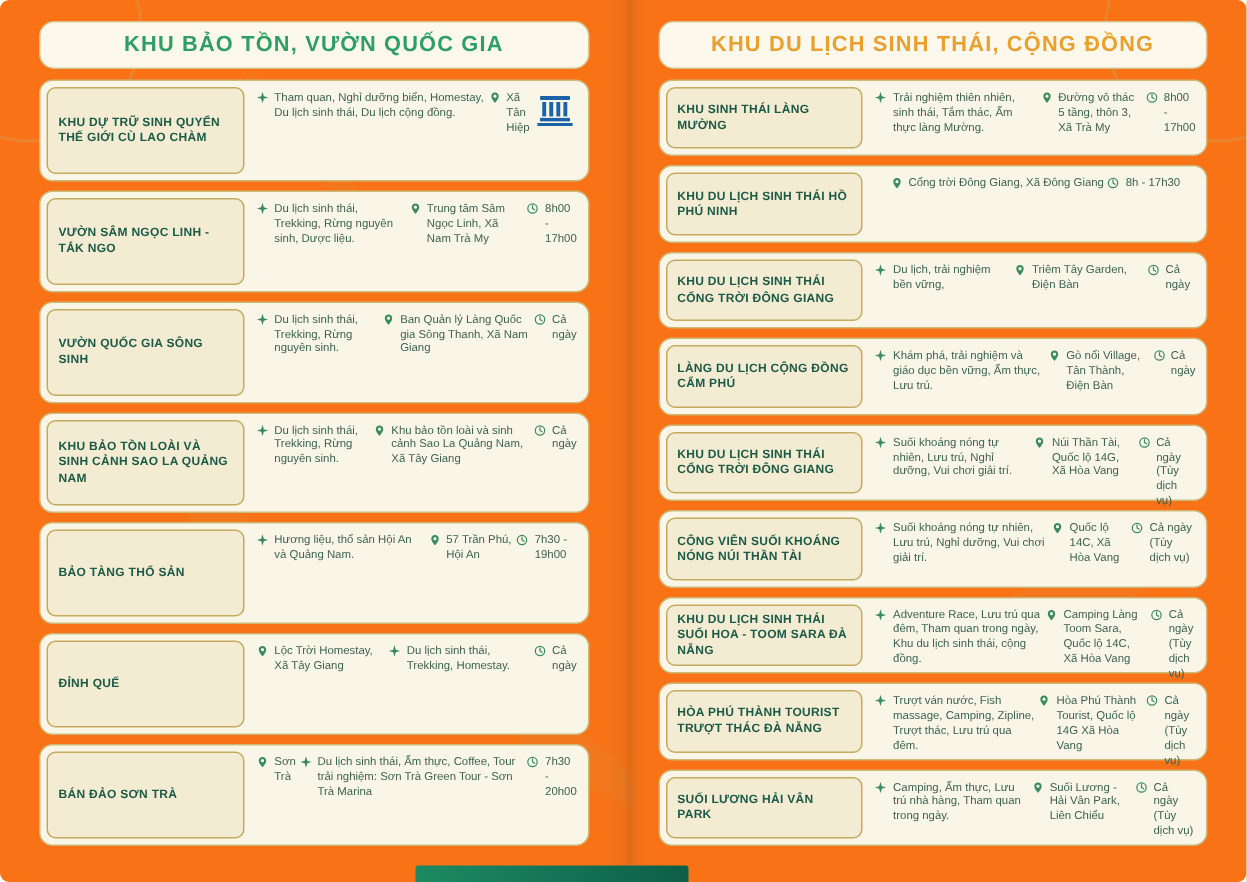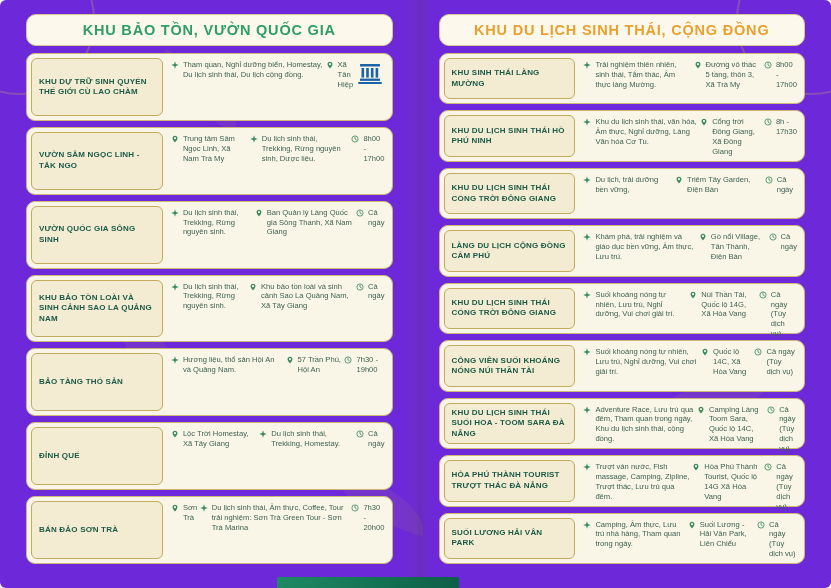--- a/index.html
+++ b/index.html
@@ -1,20 +1,20 @@
 <!DOCTYPE html>
 <html><head>
 <meta charset="utf-8">
 <style>
   html,body { margin:0; padding:0; background:#ffffff; }
   * { box-sizing:border-box; }
   .page {
     position:relative;
     width:831px; height:588px;
-    background:#6d28d9;
+    background:#f97316;
     font-family:"Liberation Sans", sans-serif;
     overflow:hidden;
     border-radius:6px;
   }
   
   .deco { position:absolute; z-index:0; pointer-events:none; }
   .corner-arc { width:150px; height:150px; border:2px solid rgba(196,170,102,0.30); border-radius:50%; }
   .corner-arc.tl { left:-55px; top:-55px; }
   .corner-arc.tr { right:-55px; top:-55px; }
   .leaf { background:rgba(193,166,96,0.10); border-radius:0 100% 0 100%; }
@@ -123,32 +123,32 @@
               </svg>
             </span>
           </div>
 
   <div class="entry">
     <div class="entry-name">VƯỜN SÂM NGỌC LINH - TẮK NGO</div>
     <div class="entry-details">
               <div class="detail-line">
                 <span class="icon">
                   <svg viewBox="0 0 10 10">
+                    <path fill="currentColor" d="M5 0.3 L6.1 3.9 L9.7 5 L6.1 6.1 L5 9.7 L3.9 6.1 L0.3 5 L3.9 3.9 Z"></path>
+                  </svg>
+                </span>
+                <span class="txt">Du lịch sinh thái, Trekking, Rừng nguyên sinh, Dược liệu.</span>
+              </div>
+              <div class="detail-line">
+                <span class="icon">
+                  <svg viewBox="0 0 10 10">
                     <path fill="currentColor" fill-rule="evenodd" d="M5 0.8 C3.2 0.8 1.9 2.2 1.9 3.9 C1.9 6.2 5 9.4 5 9.4 C5 9.4 8.1 6.2 8.1 3.9 C8.1 2.2 6.8 0.8 5 0.8 Z M5 5.3 A1.35 1.35 0 1 0 5 2.6 A1.35 1.35 0 0 0 5 5.3 Z"></path>
                   </svg>
                 </span>
                 <span class="txt">Trung tâm Sâm Ngọc Linh, Xã Nam Trà My</span>
-              </div>
-              <div class="detail-line">
-                <span class="icon">
-                  <svg viewBox="0 0 10 10">
-                    <path fill="currentColor" d="M5 0.3 L6.1 3.9 L9.7 5 L6.1 6.1 L5 9.7 L3.9 6.1 L0.3 5 L3.9 3.9 Z"></path>
-                  </svg>
-                </span>
-                <span class="txt">Du lịch sinh thái, Trekking, Rừng nguyên sinh, Dược liệu.</span>
               </div>
               <div class="detail-line">
                 <span class="icon">
                   <svg viewBox="0 0 10 10">
                     <circle cx="5" cy="5" r="3.9" fill="none" stroke="currentColor" stroke-width="1"></circle>
                     <path d="M5 2.6 L5 5 L6.7 6.1" fill="none" stroke="currentColor" stroke-width="1" stroke-linecap="round"></path>
                   </svg>
                 </span>
                 <span class="txt">8h00 - 17h00</span>
               </div>
@@ -344,28 +344,20 @@
               </div>
             </div>
   </div>
 
   <div class="entry">
     <div class="entry-name">KHU DU LỊCH SINH THÁI HỒ PHÚ NINH</div>
     <div class="entry-details">
               <div class="detail-line">
                 <span class="icon">
                   <svg viewBox="0 0 10 10">
-                    <path fill="currentColor" d="M5 0.3 L6.1 3.9 L9.7 5 L6.1 6.1 L5 9.7 L3.9 6.1 L0.3 5 L3.9 3.9 Z"></path>
-                  </svg>
-                </span>
-                <span class="txt">Khu du lịch sinh thái, văn hóa, Ẩm thực, Nghỉ dưỡng, Làng Văn hóa Cơ Tu.</span>
-              </div>
-              <div class="detail-line">
-                <span class="icon">
-                  <svg viewBox="0 0 10 10">
                     <path fill="currentColor" fill-rule="evenodd" d="M5 0.8 C3.2 0.8 1.9 2.2 1.9 3.9 C1.9 6.2 5 9.4 5 9.4 C5 9.4 8.1 6.2 8.1 3.9 C8.1 2.2 6.8 0.8 5 0.8 Z M5 5.3 A1.35 1.35 0 1 0 5 2.6 A1.35 1.35 0 0 0 5 5.3 Z"></path>
                   </svg>
                 </span>
                 <span class="txt">Cổng trời Đông Giang, Xã Đông Giang</span>
               </div>
               <div class="detail-line">
                 <span class="icon">
                   <svg viewBox="0 0 10 10">
                     <circle cx="5" cy="5" r="3.9" fill="none" stroke="currentColor" stroke-width="1"></circle>
                     <path d="M5 2.6 L5 5 L6.7 6.1" fill="none" stroke="currentColor" stroke-width="1" stroke-linecap="round"></path>
@@ -378,21 +370,21 @@
 
   <div class="entry">
     <div class="entry-name">KHU DU LỊCH SINH THÁI CỔNG TRỜI ĐÔNG GIANG</div>
     <div class="entry-details">
               <div class="detail-line">
                 <span class="icon">
                   <svg viewBox="0 0 10 10">
                     <path fill="currentColor" d="M5 0.3 L6.1 3.9 L9.7 5 L6.1 6.1 L5 9.7 L3.9 6.1 L0.3 5 L3.9 3.9 Z"></path>
                   </svg>
                 </span>
-                <span class="txt">Du lịch, trải dưỡng bền vững,</span>
+                <span class="txt">Du lịch, trải nghiệm bền vững,</span>
               </div>
               <div class="detail-line">
                 <span class="icon">
                   <svg viewBox="0 0 10 10">
                     <path fill="currentColor" fill-rule="evenodd" d="M5 0.8 C3.2 0.8 1.9 2.2 1.9 3.9 C1.9 6.2 5 9.4 5 9.4 C5 9.4 8.1 6.2 8.1 3.9 C8.1 2.2 6.8 0.8 5 0.8 Z M5 5.3 A1.35 1.35 0 1 0 5 2.6 A1.35 1.35 0 0 0 5 5.3 Z"></path>
                   </svg>
                 </span>
                 <span class="txt">Triêm Tây Garden, Điện Bàn</span>
               </div>
               <div class="detail-line">

